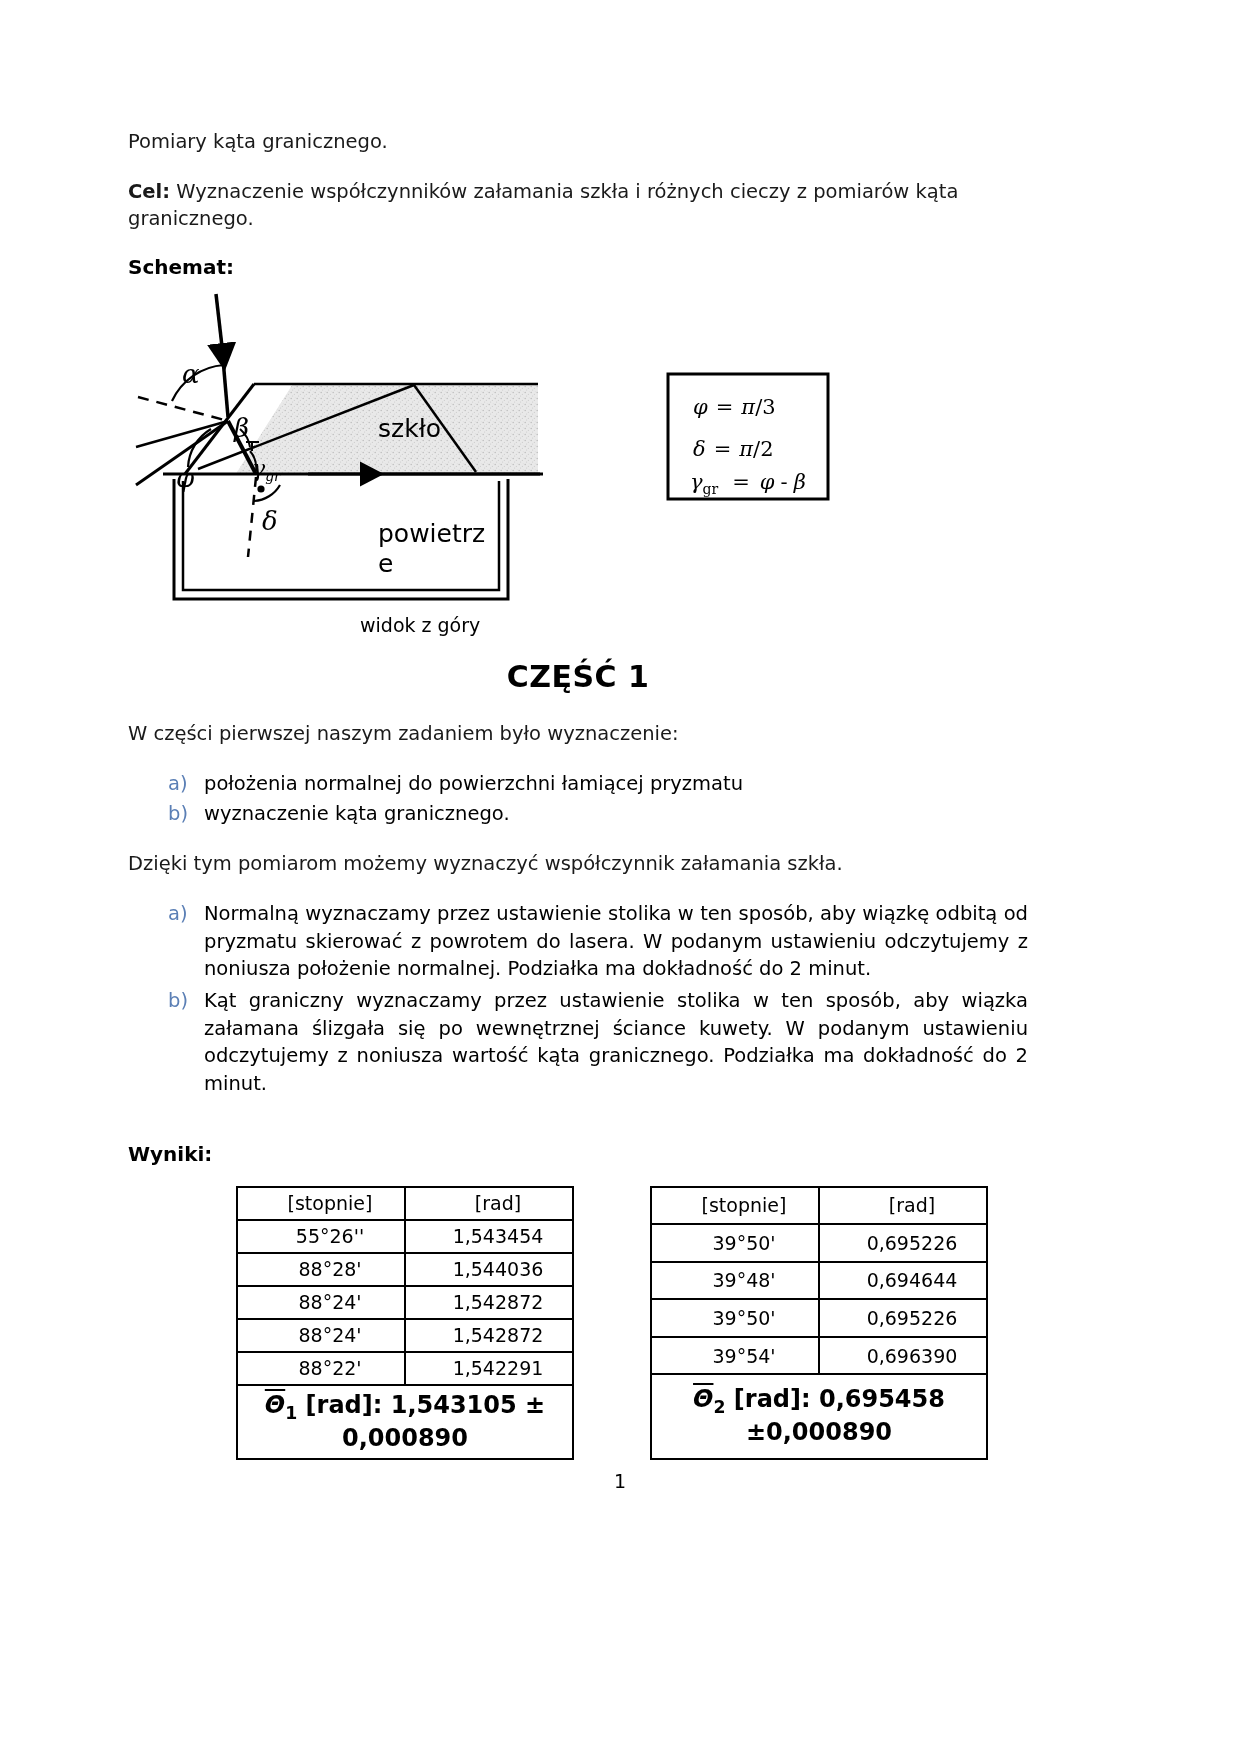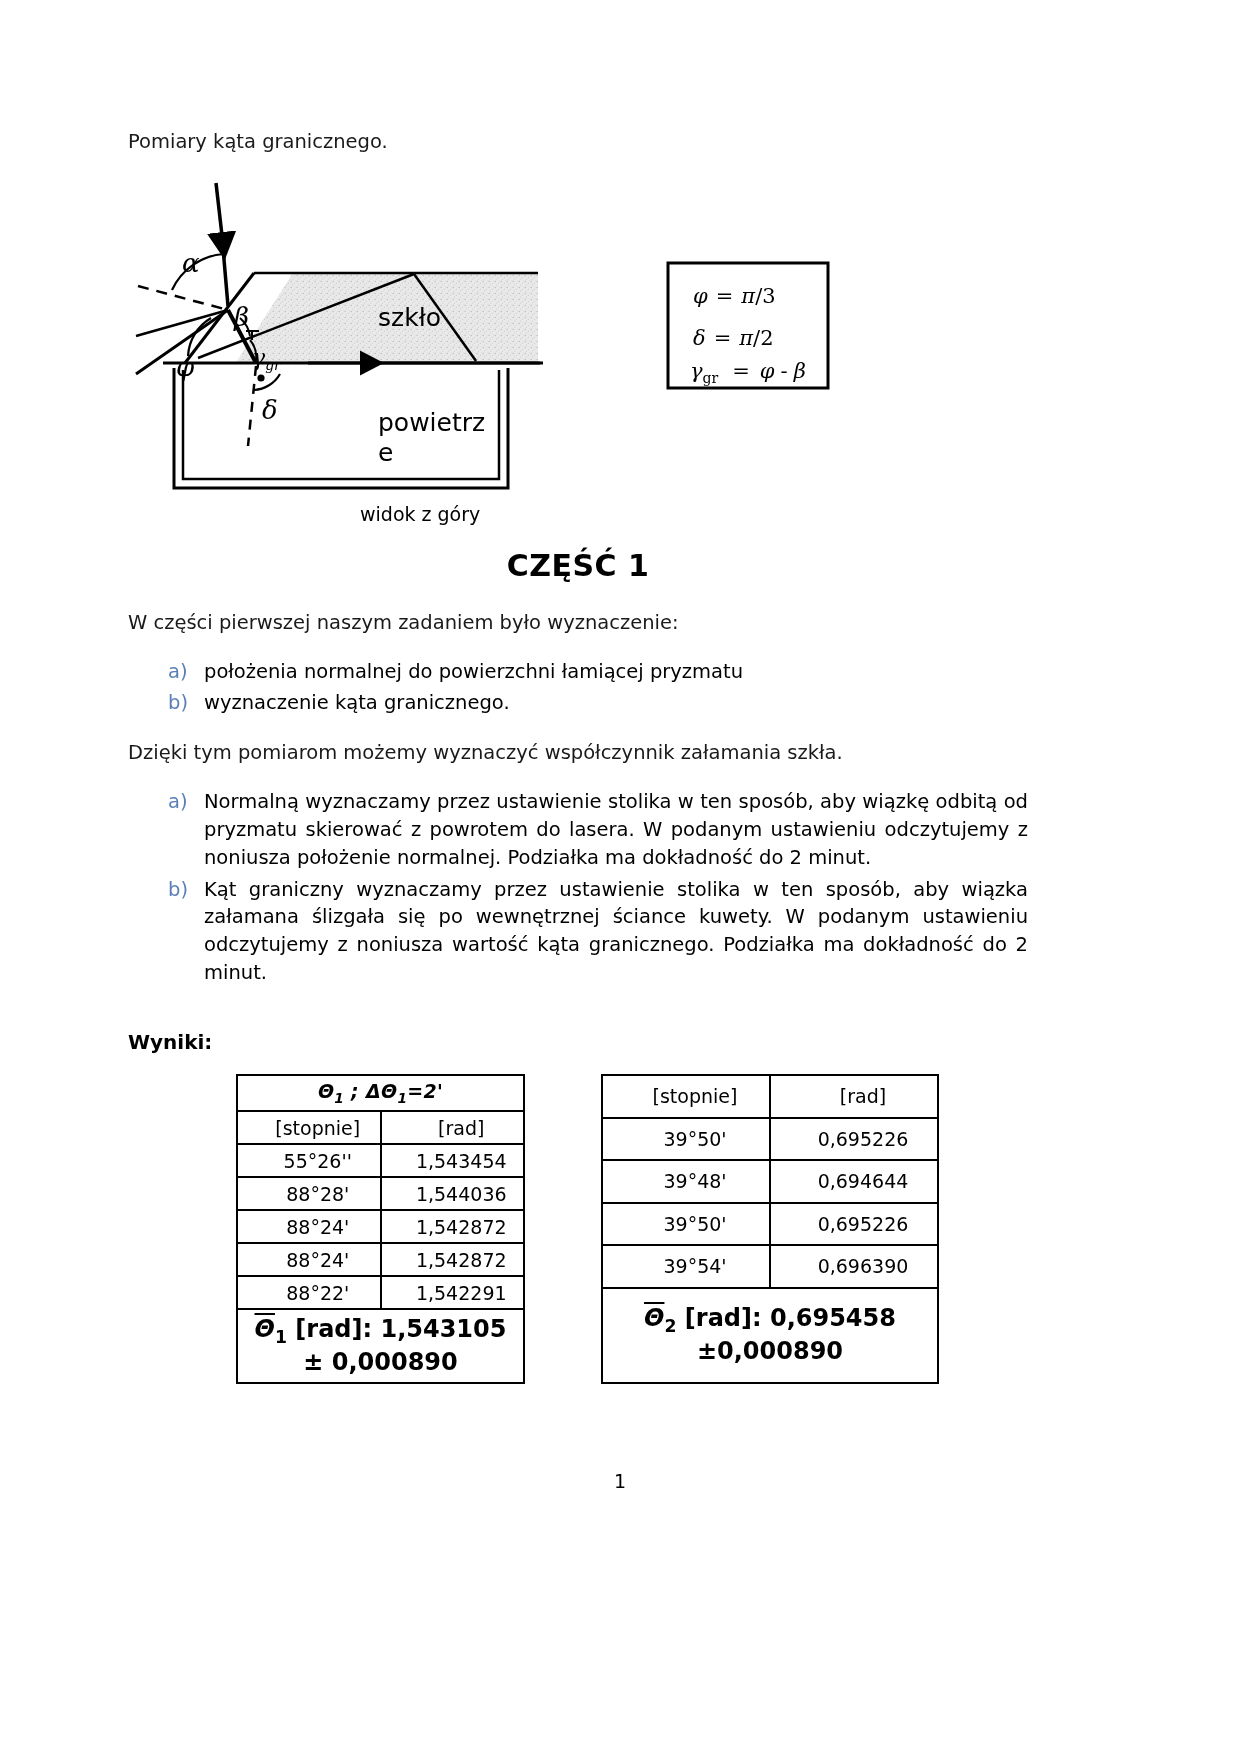--- a/index.html
+++ b/index.html
@@ -149,21 +149,23 @@
   }
 </style>
 </head>
 <body>
 
 <div class="page">
   <div class="content">
 
     <p class="para">Pomiary kąta granicznego.</p>
 
-
+    <p class="para"><span class="lbl-bold">Cel:</span><span> Wyznaczenie współczynników załamania szkła i różnych cieczy z pomiarów kąta granicznego.</span></p>
+
+    <div class="head-schemat">Schemat:</div>
 
     <div class="diagram-wrap">
       <svg width="900" height="360" viewBox="0 0 900 360">
         <defs>
           <pattern id="glasstex" width="6" height="6" patternUnits="userSpaceOnUse">
             <rect width="6" height="6" fill="#e9e9e9"></rect>
             <circle cx="1.2" cy="1.6" r="0.75" fill="#bdbdbd"></circle>
             <circle cx="4.4" cy="3.4" r="0.6" fill="#cfcfcf"></circle>
             <circle cx="2.6" cy="5.0" r="0.5" fill="#c6c6c6"></circle>
             <circle cx="5.2" cy="0.8" r="0.45" fill="#d4d4d4"></circle>
@@ -270,25 +272,20 @@
       </li>
     </ol>
 
     <div class="head-wyniki">Wyniki:</div>
 
     <div class="tables-row">
 
       <table class="data">
         <tbody>
           <tr>
-            <th class="title" colspan="2">
-              <span>Θ</span><span class="sub">1</span><span> ; </span><span>ΔΘ</span><span class="sub">1</span><span>=2'</span>
-            </th>
-          </tr>
-          <tr>
             <td class="col">[stopnie]</td>
             <td class="col">[rad]</td>
           </tr>
           <tr>
             <td class="col">55°26''</td>
             <td class="col">1,543454</td>
           </tr>
           <tr>
             <td class="col">88°28'</td>
             <td class="col">1,544036</td>

